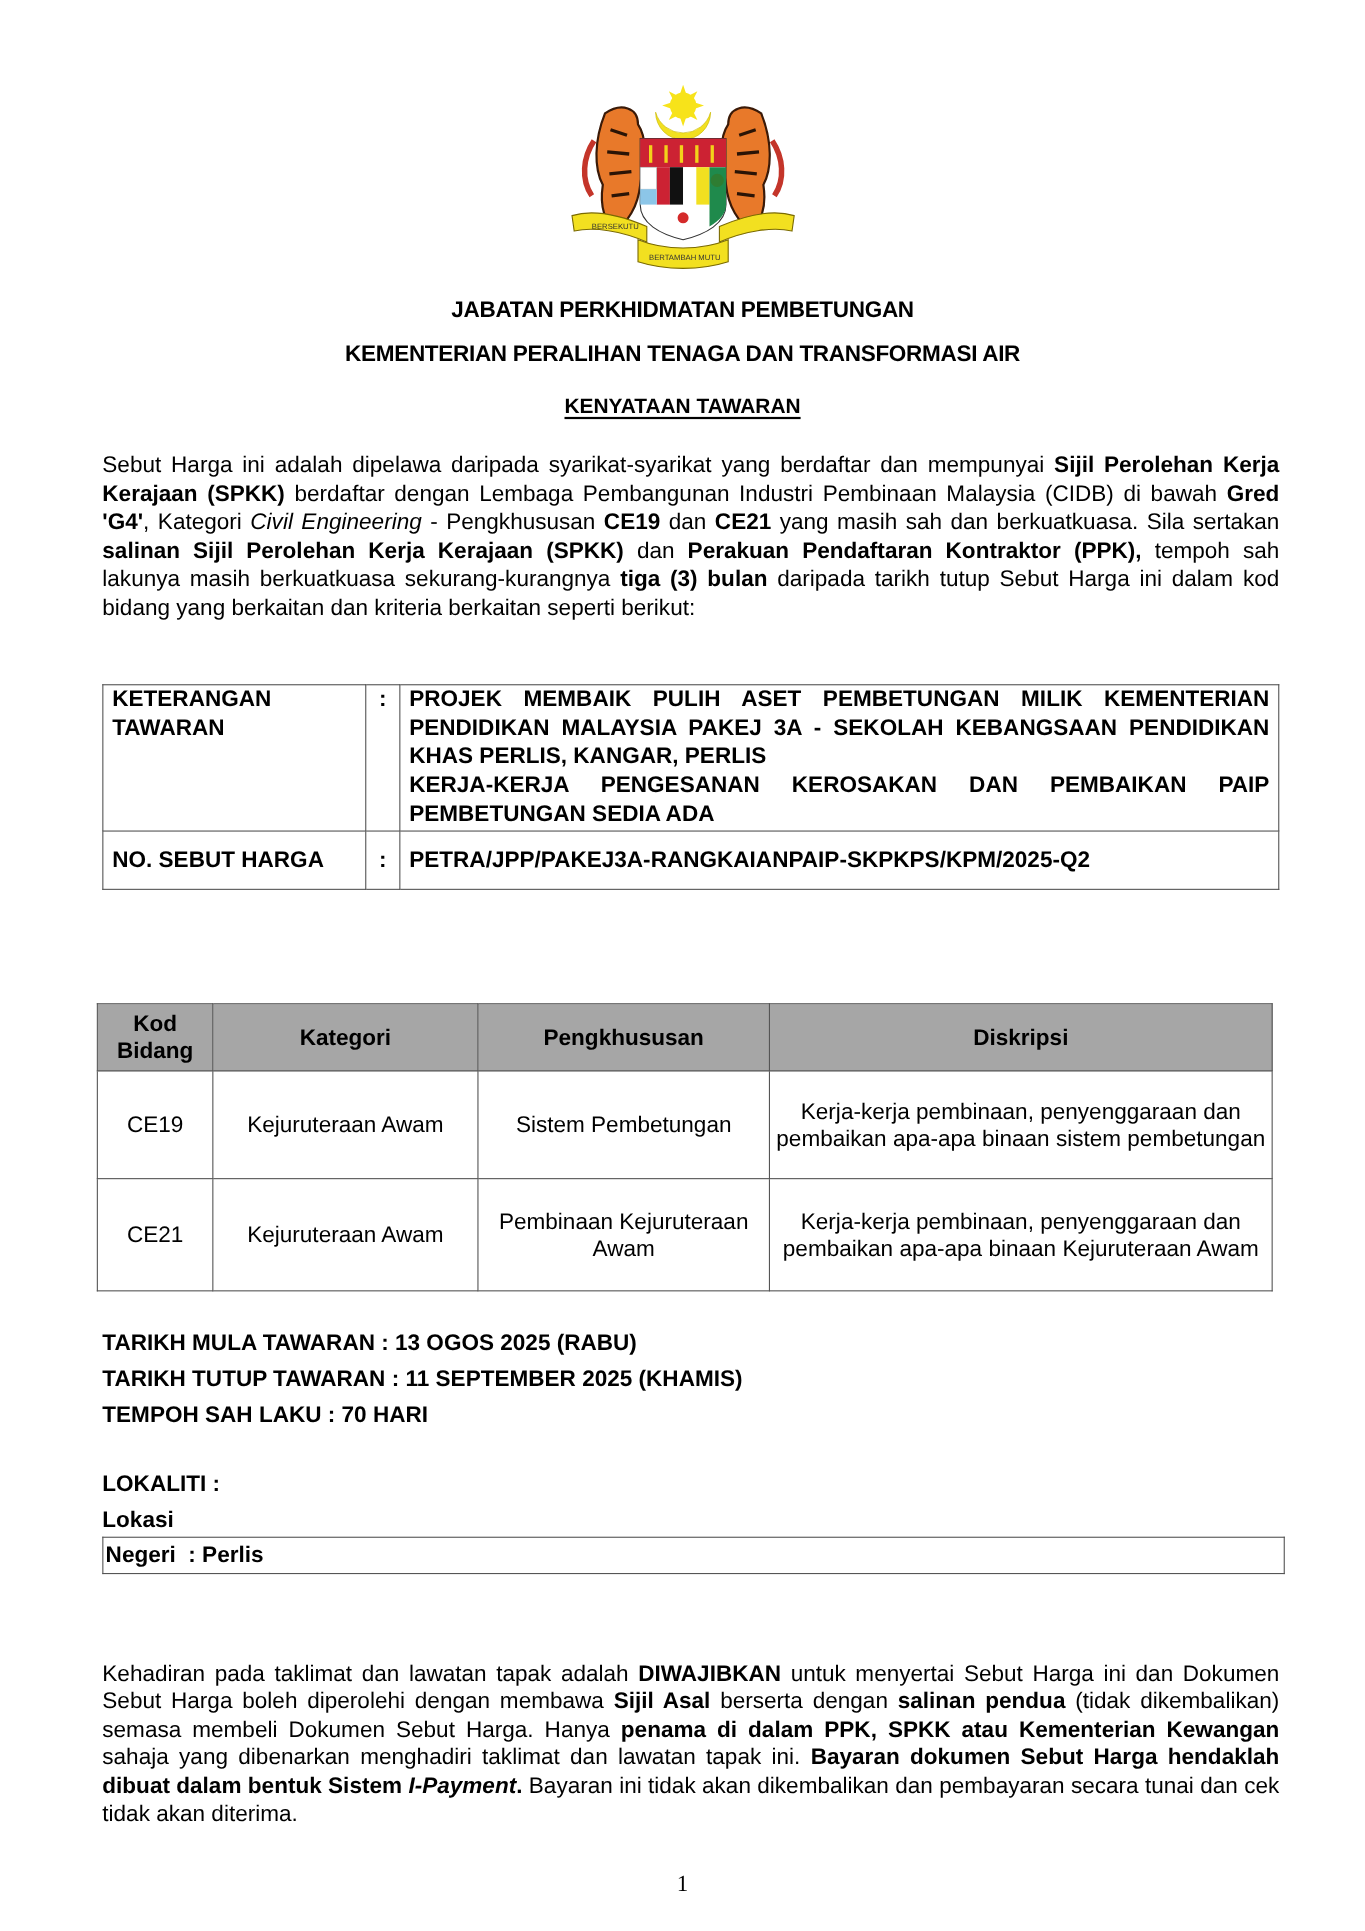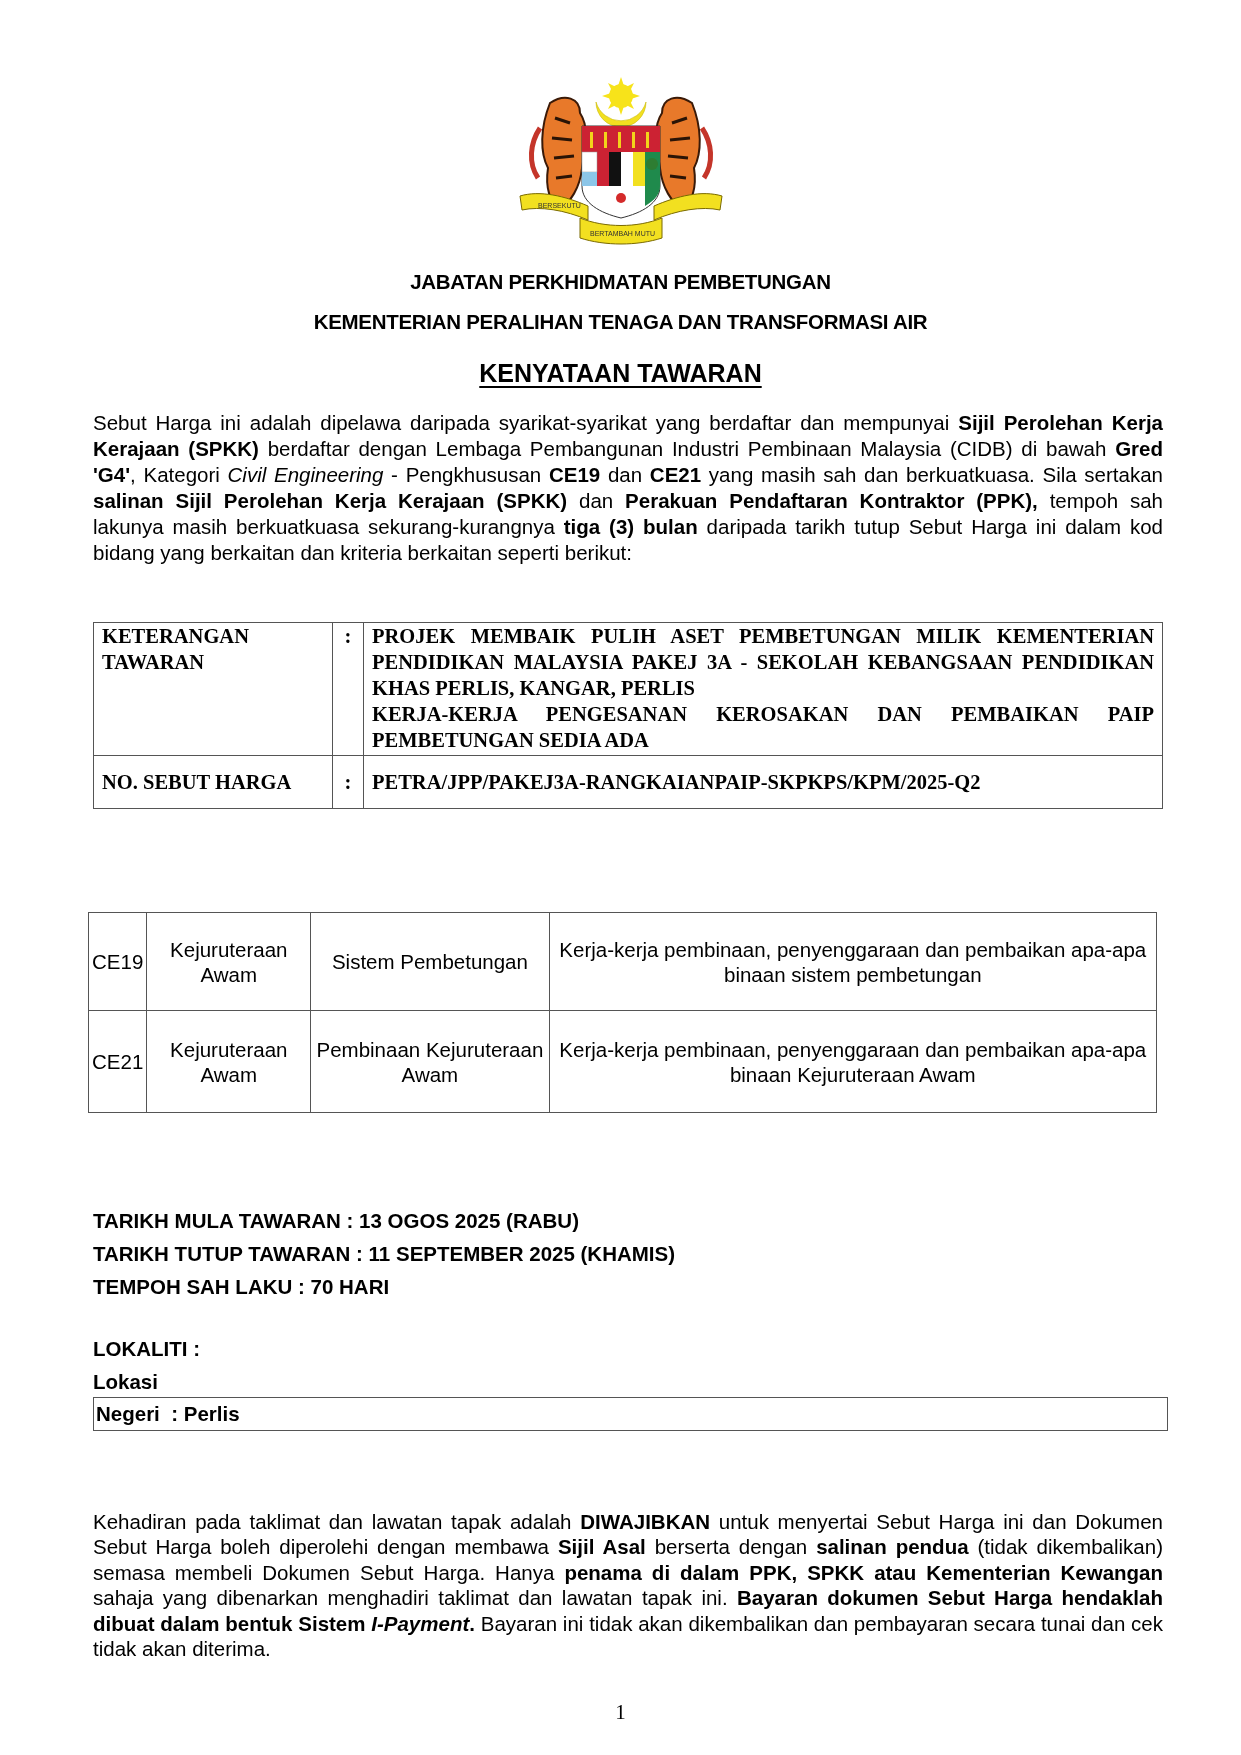--- a/index.html
+++ b/index.html
@@ -1,25 +1,25 @@
 <!DOCTYPE html>
 <html><head>
 <meta charset="utf-8">
 <style>
   html, body { margin:0; padding:0; background:#ffffff; }
   body { width:1241px; height:1755px; position:relative; overflow:hidden; color:#000;
          font-family:"Liberation Sans", sans-serif; }
   .abs { position:absolute; }
   .center { left:0; width:1241px; text-align:center; }
   .hdr { font-weight:bold; font-size:20.5px; letter-spacing:-0.3px; }
-  .title { font-weight:bold; font-size:25px; text-decoration:underline; text-decoration-thickness:2px; text-underline-offset:4px; }
+  .title { font-weight:bold; font-size:19px; text-decoration:underline; text-decoration-thickness:2px; text-underline-offset:4px; }
   .para { left:93px; width:1070px; font-size:20.5px; line-height:26px; text-align:justify; }
   table { border-collapse:collapse; }
   .t1 { left:93px; top:622px; width:1070px; font-size:20.5px; font-weight:bold; }
-  .t1 td { border:1.5px solid #555; vertical-align:top; padding:0 8px; line-height:26px;font-family:Liberation Serif, serif; }
+  .t1 td { border:1.5px solid #555; vertical-align:top; padding:0 8px; line-height:26px; }
   .t1 td.colon { width:14px; padding:0 8px; text-align:center; }
   .t1 td.lbl { width:222px; }
   .t1 td.val { text-align:justify; }
   .t1 tr.mid td { vertical-align:middle; }
   .t2 { left:88px; top:912px; width:1069px; font-size:20.5px; }
   .t2 th { background:#a6a6a6; font-weight:bold; border:1.5px solid #555; height:60px; line-height:25px; padding:0 3px; }
   .t2 td { border:1.5px solid #555; text-align:center; vertical-align:middle; line-height:25px; padding:0 3px; }
   .t2 tr.r1 td { height:97px; }
   .t2 tr.r2 td { height:101px; }
   .dates { left:93px; font-weight:bold; font-size:20.5px; }
@@ -106,20 +106,26 @@
   <tr class="mid" style="height:53px;">
     <td class="lbl">NO. SEBUT HARGA</td>
     <td class="colon">:</td>
     <td class="val">PETRA/JPP/PAKEJ3A-RANGKAIANPAIP-SKPKPS/KPM/2025-Q2</td>
   </tr>
 </tbody>
   </table>
 
 <table class="abs t2">
   <tbody>
+      <tr>
+    <th style="width:98px;">Kod Bidang</th>
+    <th style="width:234px;">Kategori</th>
+    <th style="width:258px;">Pengkhususan</th>
+    <th>Diskripsi</th>
+  </tr>
   <tr class="r1">
     <td>CE19</td>
     <td>Kejuruteraan Awam</td>
     <td>Sistem Pembetungan</td>
     <td>Kerja-kerja pembinaan, penyenggaraan dan pembaikan apa-apa binaan sistem pembetungan</td>
   </tr>
   <tr class="r2">
     <td>CE21</td>
     <td>Kejuruteraan Awam</td>
     <td>Pembinaan Kejuruteraan Awam</td>

